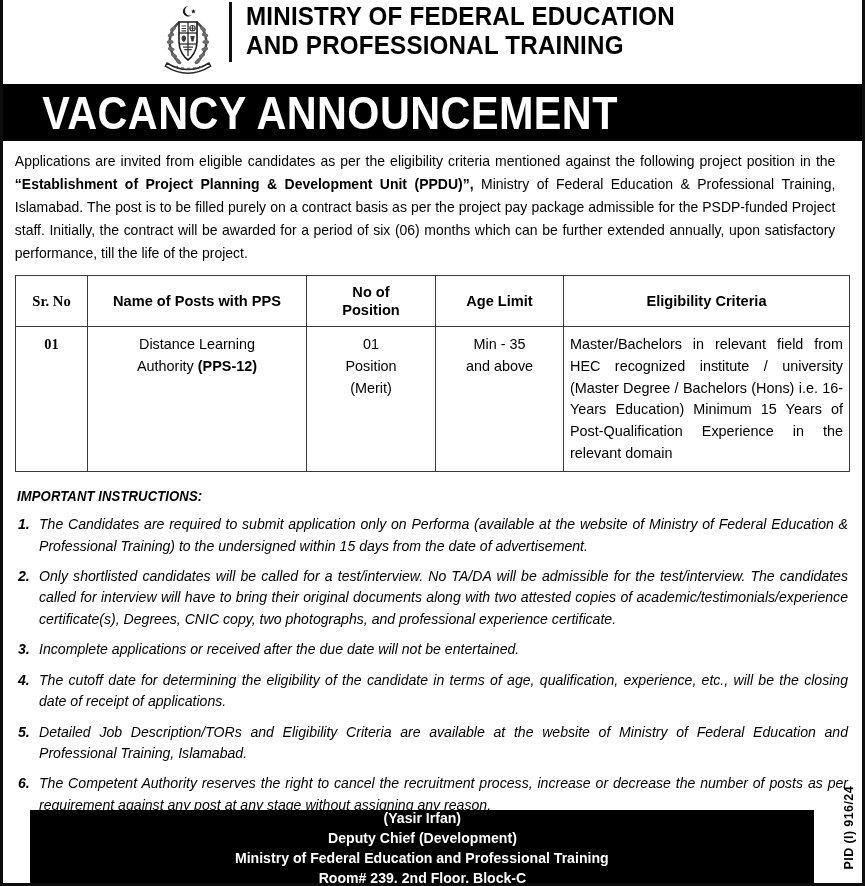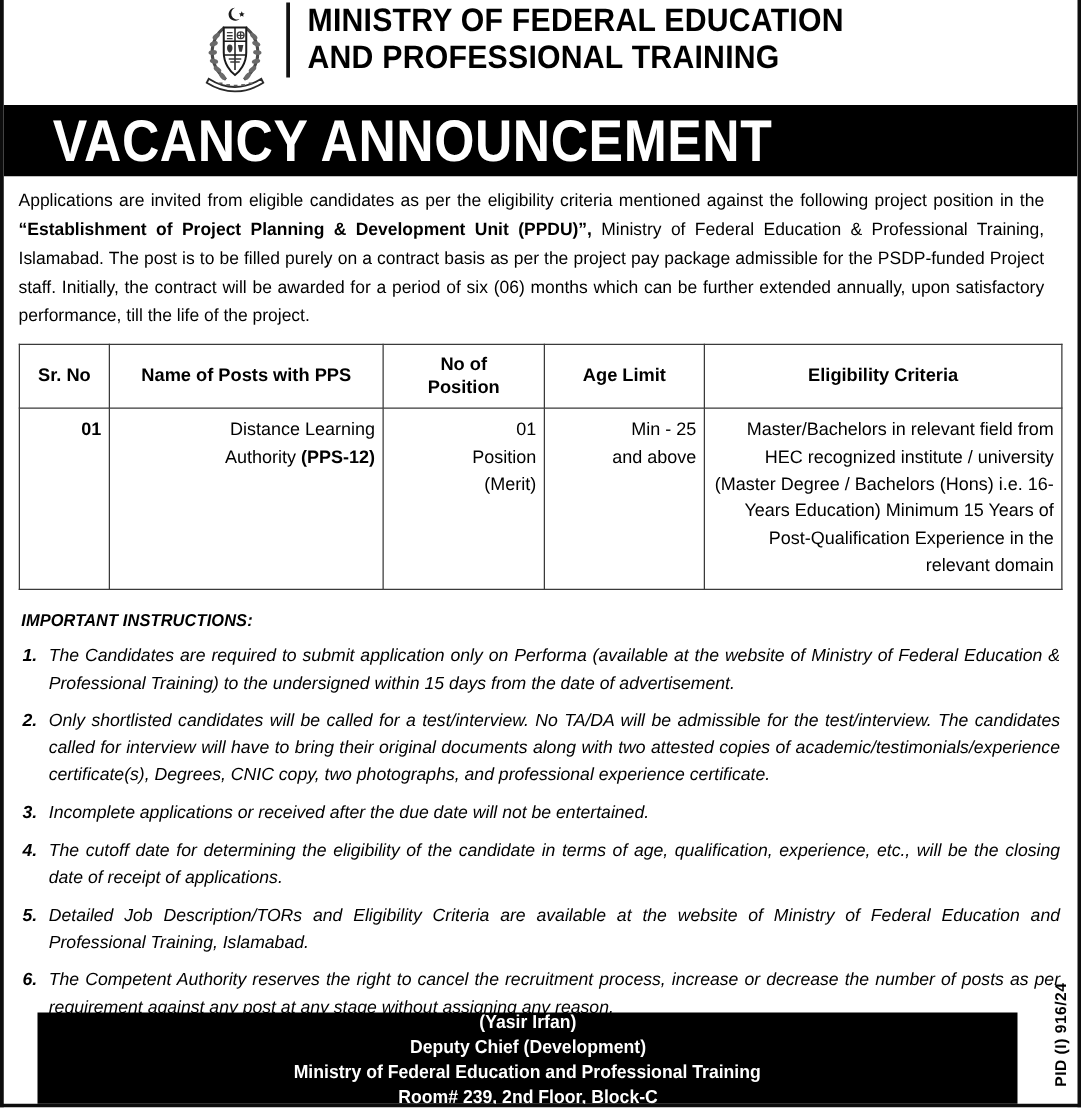--- a/index.html
+++ b/index.html
@@ -104,23 +104,22 @@
     vertical-align: middle;
     font-weight: bold;
     font-size: 14.6px;
     line-height: 1.25;
     height: 50px;
     box-sizing: border-box;
   }
   table.vac td {
     font-size: 14.4px;
     line-height: 1.5;
-    text-align: right;
-  }
-  .c-sr   { width: 72px;  text-align: center; font-weight: bold; padding-top: 12px; }
+  }
+  .c-sr   { width: 72px;  text-align: center; font-weight: bold; padding-top: 12px; font-family: Liberation Serif, serif; }
   .c-name { width: 219px; text-align: center; padding-top: 12px; }
   .c-num  { width: 129px; text-align: center; padding-top: 12px; }
   .c-age  { width: 128px; text-align: center; padding-top: 12px; }
   .c-elig { text-align: justify; text-justify: inter-word; padding-top: 11px; padding-left: 9px; padding-right: 9px; }
   .row-body td { height: 128px; }
   .c-name b { font-weight: bold; }
 
   
   .instr {
     padding: 17px 14px 0 14px;
@@ -297,21 +296,21 @@
           <td class="c-name">
             <span>Distance Learning</span><br>
             <span>Authority </span><b>(PPS-12)</b>
           </td>
           <td class="c-num">
             <span>01</span><br>
             <span>Position</span><br>
             <span>(Merit)</span>
           </td>
           <td class="c-age">
-            <span>Min - 25</span><br>
+            <span>Min - 35</span><br>
             <span>and above</span>
           </td>
           <td class="c-elig">Master/Bachelors in relevant field from HEC recognized institute / university (Master Degree / Bachelors (Hons) i.e. 16-Years Education) Minimum 15 Years of Post-Qualification Experience in the relevant domain</td>
         </tr>
       </tbody>
     </table>
   </div>
 
   <div class="instr">
     <div class="instr-title">IMPORTANT INSTRUCTIONS:</div>

